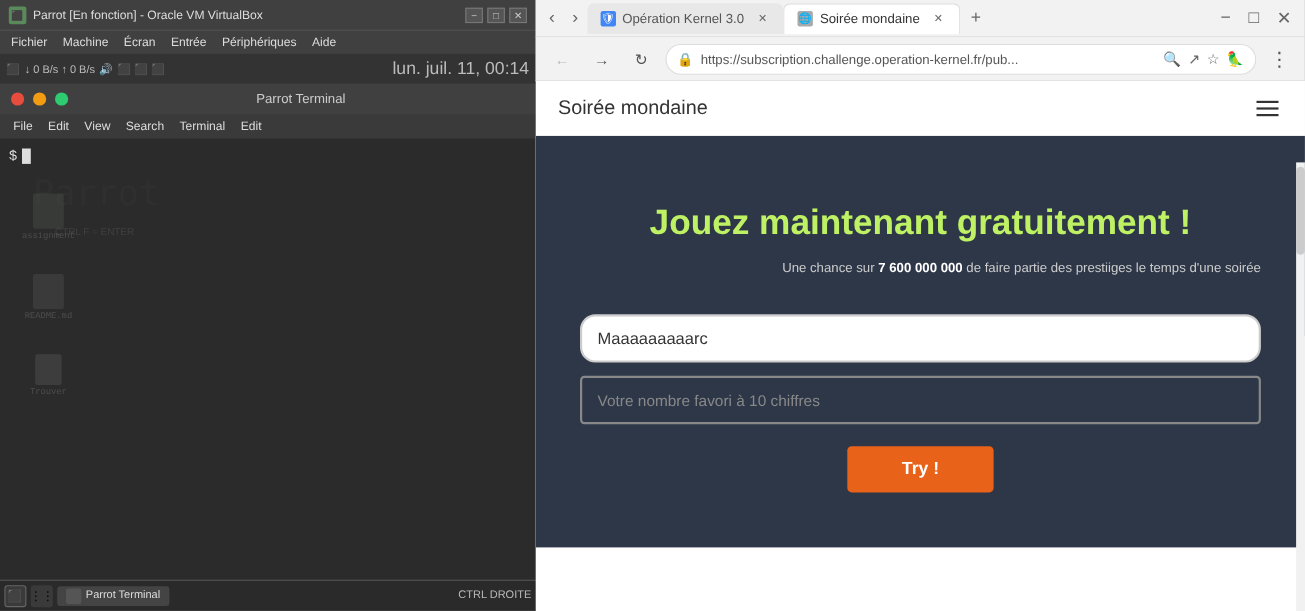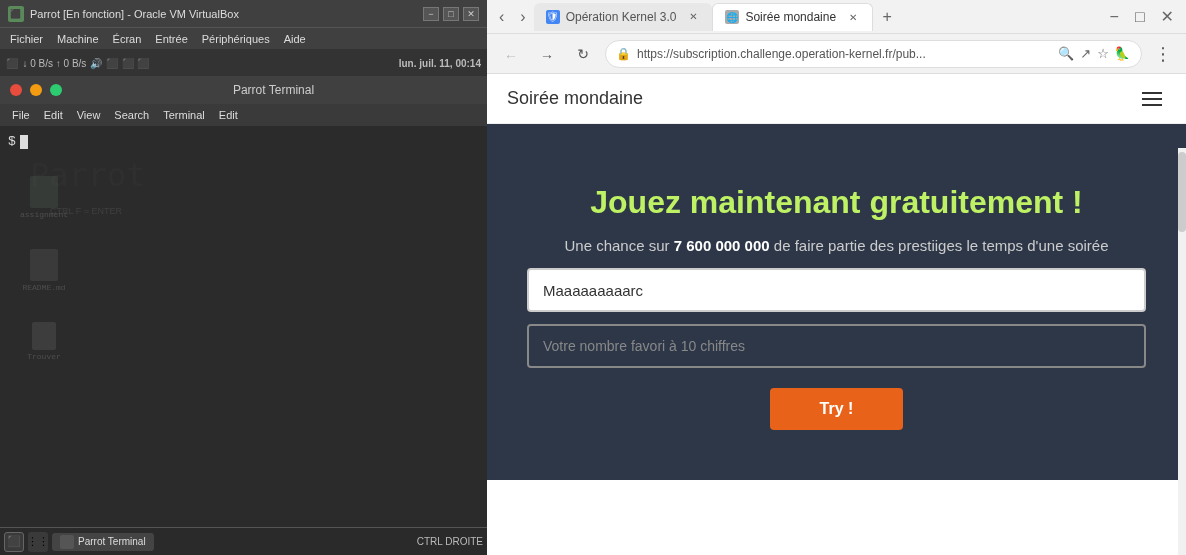--- a/index.html
+++ b/index.html
@@ -68,21 +68,21 @@
       background: #333;
       height: 26px;
       display: flex;
       align-items: center;
       padding: 0 6px;
       gap: 4px;
       font-size: 10px;
       color: #ccc;
     }
     .term-toolbar-text { font-size: 10px; color: #bbb; }
-    .term-clock { margin-left: auto; font-size: 10px; color: #bbb; font-weight: bold; }
+    .term-clock { margin-left: auto; font-size: 16px; color: #bbb; }
 
     
     .term-titlebar {
       background: #404040;
       height: 28px;
       display: flex;
       align-items: center;
       padding: 0 10px;
       gap: 8px;
     }
@@ -388,36 +388,37 @@
       text-align: center;
       color: white;
     }
     .hero-title {
       font-size: 32px;
       font-weight: 700;
       margin-bottom: 16px;
       color: #bef264;
     }
     .hero-subtitle {
-      font-size: 15px;
+      font-size: 12px;
       color: #ccc;
-      margin-bottom: 14px;
+      margin-bottom: 35px;
+      text-align: right;
     }
     .hero-bold { font-weight: 700; color: white; }
 
     .form-section {
       max-width: 620px;
       margin: 0 auto;
     }
     .form-input {
       width: 100%;
       height: 44px;
       background: white;
       border: 2px solid #ccc;
-      border-radius: 4px;
+      border-radius: 14px;
       padding: 16px 14px;
       font-size: 15px;
       color: #333;
       margin-bottom: 12px;
     }
     .form-input::placeholder { color: #999; }
     .form-input-number {
       width: 100%;
       height: 44px;
       background: transparent;

